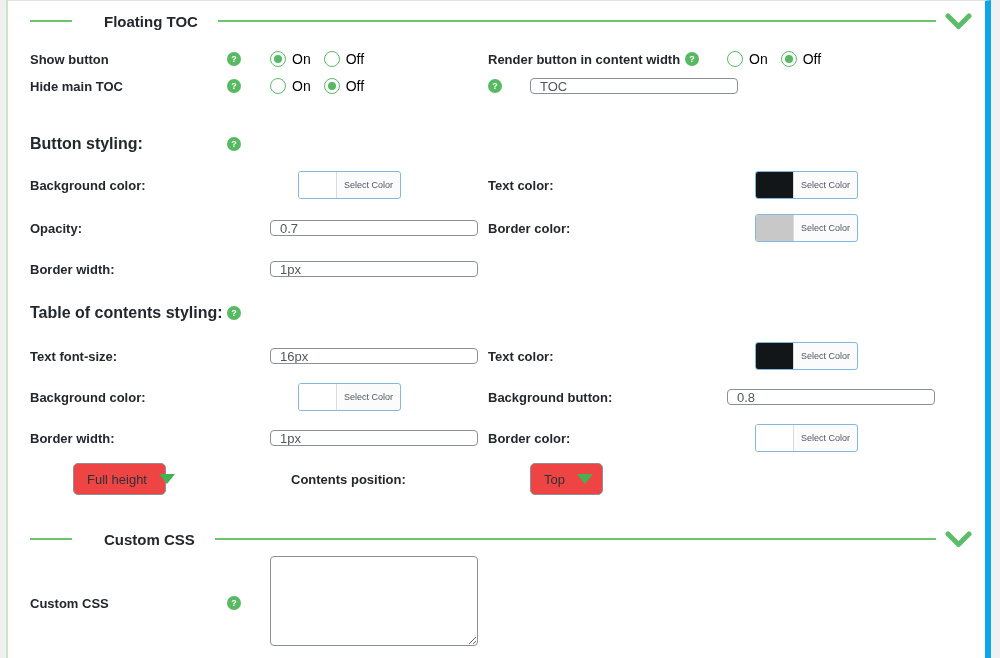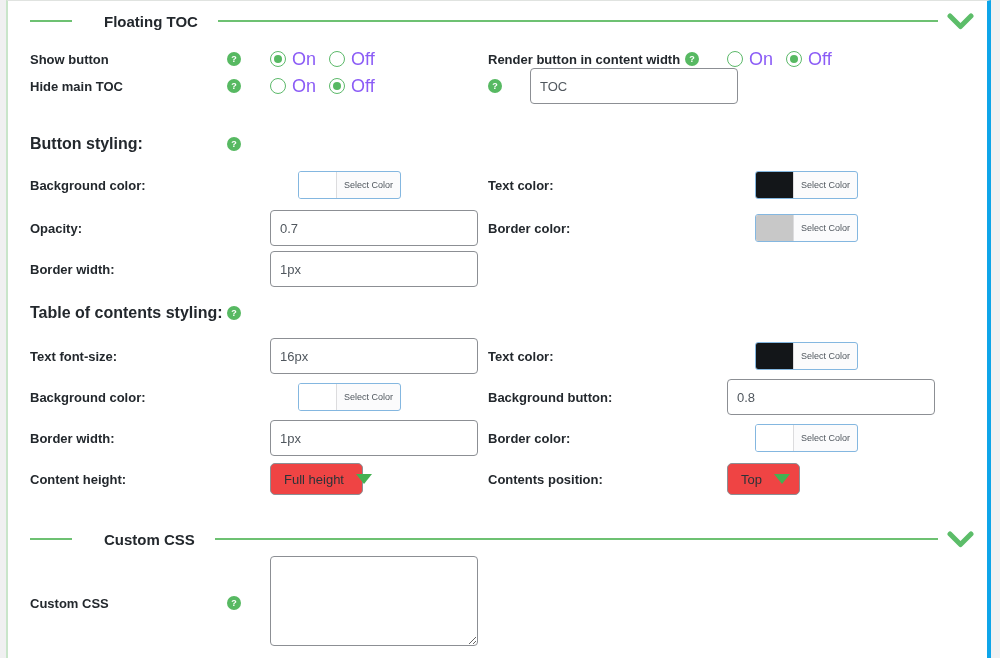--- a/index.html
+++ b/index.html
@@ -7,21 +7,21 @@
   body {
     font-family:"Liberation Sans", sans-serif;
     background:#f0f0f1;
     position:relative;
     overflow:hidden;
   }
   .page {
     position:absolute; top:0; bottom:0; left:6px; right:9px;
     background:#ffffff;
     border-left:2px solid #c9e5ca;
-    border-right:4px solid #0ea5e9;
+    border-right:6px solid #0ea5e9;
     border-top:1px solid #e0e3e0;
   }
   .row {
     position:absolute; left:0; right:0; height:32px;
     display:flex; align-items:center;
     padding-left:22px;
   }
   .lbl {
     flex:0 0 197px;
     font-size:13px; font-weight:700; color:#23282d;
@@ -60,26 +60,26 @@
   .radio-group { display:flex; align-items:center; }
   .radio {
     width:16px; height:16px; border-radius:50%;
     border:1.5px solid #5cb96a; background:#fff;
     display:inline-flex; align-items:center; justify-content:center;
     cursor:pointer;
   }
   .radio.checked::after {
     content:""; width:8px; height:8px; border-radius:50%; background:#57b962;
   }
-  .radio-label { font-size:18px; color:#8b5cf6; margin-left:6px; cursor:pointer; }
+  .radio-label { font-size:14px; color:#000000; margin-left:6px; cursor:pointer; }
   .radio.ml { margin-left:13px; }
 
   
   .txt {
-    width:208px; height:36px;
+    width:208px; height:16px;
     border:1px solid #8c8f94; border-radius:4px;
     padding:0 9px; font-size:13px; color:#50575e;
     font-family:"Liberation Sans", sans-serif;
     background:#fff; outline:none;
   }
 
   
   .color-btn {
     height:28px; display:inline-flex; align-items:stretch;
     border:1px solid #84b7e0; border-radius:3px;
@@ -280,21 +280,20 @@
     <div class="icon-col-r"></div>
     <div class="ctrl">
       <div class="color-btn">
         <span class="swatch" style="background: rgb(255, 255, 255);"></span>
         <span class="color-btn-label">Select Color</span>
       </div>
     </div>
   </div>
 
   <div class="row" style="top:462px">
-    <div class="lbl">Content height:</div>
     <div class="icon-col"></div>
     <div class="ctrl">
       <div class="dropdown dd-ch">
         <span class="dd-value">Full height</span>
         <span class="dd-arrow"></span>
       </div>
     </div>
     <div class="gap"></div>
     <div class="lbl">Contents position:</div>
     <div class="icon-col-r"></div>

